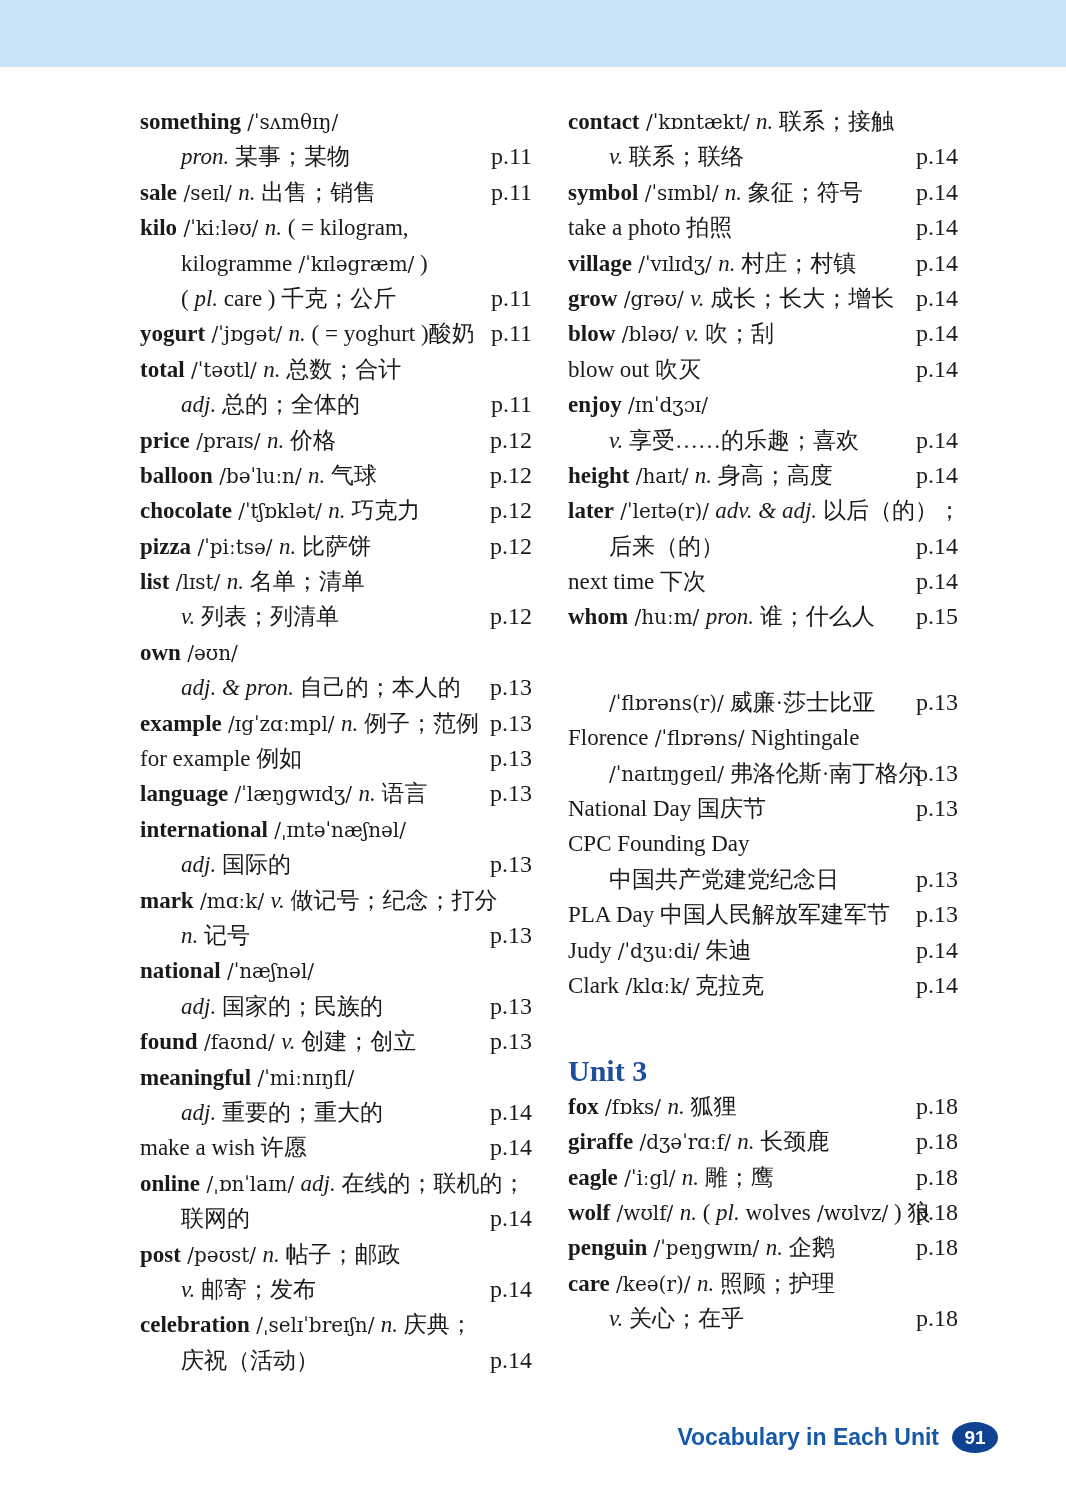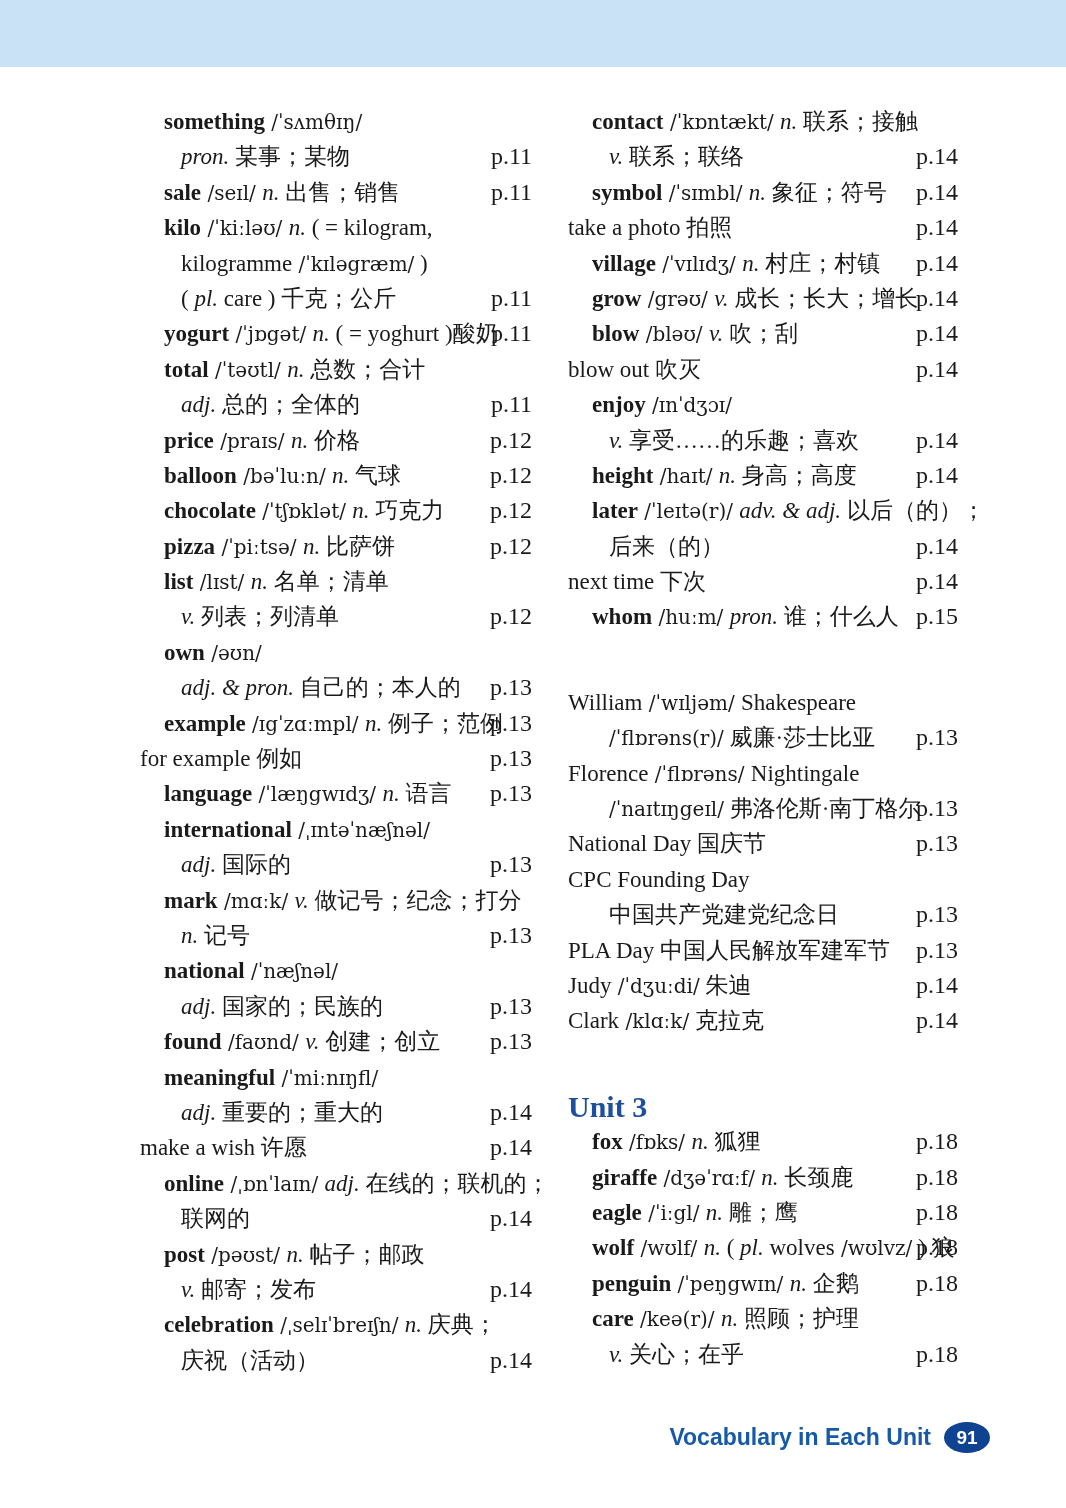--- a/index.html
+++ b/index.html
@@ -35,35 +35,35 @@
     white-space: nowrap;
     font-size: 23px;
   }
   .line.indent { padding-left: 41px; }
   .line.blank  { height: 50px; }
   .line.heading {
     font-weight: bold;
     font-size: 30px;
     color: var(--heading-color, #1e4f9c);
   }
-  .seg-bold   { font-weight: bold; margin-left: 24px; }
+  .seg-bold   { font-weight: bold; }
   .seg-italic { font-style: italic; }
   .seg-phon   { font-family: "DejaVu Serif", serif; font-size: 20px; }
   .seg-plain  { }
   .page-ref {
     position: absolute;
     right: 0;
     top: 0;
     font-size: 24px;
     line-height: 35.4px;
   }
   .footer {
     position: absolute;
     top: 1422px;
-    right: 76px;
+    right: 68px;
     display: flex;
     align-items: center;
     gap: 13px;
   }
   .footer-label {
     font-family: "Liberation Sans", "DejaVu Sans", sans-serif;
     font-weight: bold;
     font-size: 23px;
     color: var(--footer-color, #1659a8);
   }
@@ -135,21 +135,20 @@
       <div class="line"><span class="seg-bold">blow</span><span class="seg-phon"> /bləʊ/ </span><span class="seg-italic">v.</span><span class="seg-plain"> 吹；刮</span><span class="page-ref">p.14</span></div>
       <div class="line"><span class="seg-plain">blow out 吹灭</span><span class="page-ref">p.14</span></div>
       <div class="line"><span class="seg-bold">enjoy</span><span class="seg-phon"> /ɪnˈdʒɔɪ/</span></div>
       <div class="line indent"><span class="seg-italic">v.</span><span class="seg-plain"> 享受……的乐趣；喜欢</span><span class="page-ref">p.14</span></div>
       <div class="line"><span class="seg-bold">height</span><span class="seg-phon"> /haɪt/ </span><span class="seg-italic">n.</span><span class="seg-plain"> 身高；高度</span><span class="page-ref">p.14</span></div>
       <div class="line"><span class="seg-bold">later</span><span class="seg-phon"> /ˈleɪtə(r)/ </span><span class="seg-italic">adv. &amp; adj.</span><span class="seg-plain"> 以后（的）；</span></div>
       <div class="line indent"><span class="seg-plain">后来（的）</span><span class="page-ref">p.14</span></div>
       <div class="line"><span class="seg-plain">next time 下次</span><span class="page-ref">p.14</span></div>
       <div class="line"><span class="seg-bold">whom</span><span class="seg-phon"> /huːm/ </span><span class="seg-italic">pron.</span><span class="seg-plain"> 谁；什么人</span><span class="page-ref">p.15</span></div>
       <div class="line blank"></div>
-      <div class="line"><span class="seg-plain">William</span><span class="seg-phon"> /ˈwɪljəm/ </span><span class="seg-plain">Shakespeare</span></div>
       <div class="line indent"><span class="seg-phon">/ˈflɒrəns(r)/</span><span class="seg-plain"> 威廉·莎士比亚</span><span class="page-ref">p.13</span></div>
       <div class="line"><span class="seg-plain">Florence</span><span class="seg-phon"> /ˈflɒrəns/ </span><span class="seg-plain">Nightingale</span></div>
       <div class="line indent"><span class="seg-phon">/ˈnaɪtɪŋgeɪl/</span><span class="seg-plain"> 弗洛伦斯·南丁格尔</span><span class="page-ref">p.13</span></div>
       <div class="line"><span class="seg-plain">National Day 国庆节</span><span class="page-ref">p.13</span></div>
       <div class="line"><span class="seg-plain">CPC Founding Day</span></div>
       <div class="line indent"><span class="seg-plain">中国共产党建党纪念日</span><span class="page-ref">p.13</span></div>
       <div class="line"><span class="seg-plain">PLA Day 中国人民解放军建军节</span><span class="page-ref">p.13</span></div>
       <div class="line"><span class="seg-plain">Judy</span><span class="seg-phon"> /ˈdʒuːdi/</span><span class="seg-plain"> 朱迪</span><span class="page-ref">p.14</span></div>
       <div class="line"><span class="seg-plain">Clark</span><span class="seg-phon"> /klɑːk/</span><span class="seg-plain"> 克拉克</span><span class="page-ref">p.14</span></div>
       <div class="line blank"></div>

